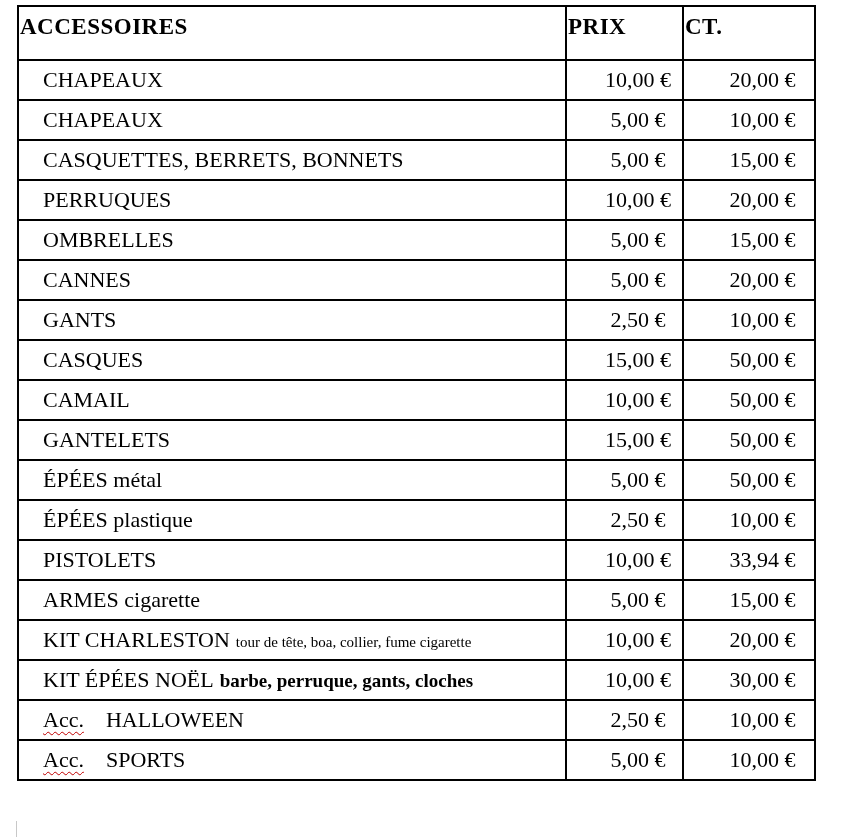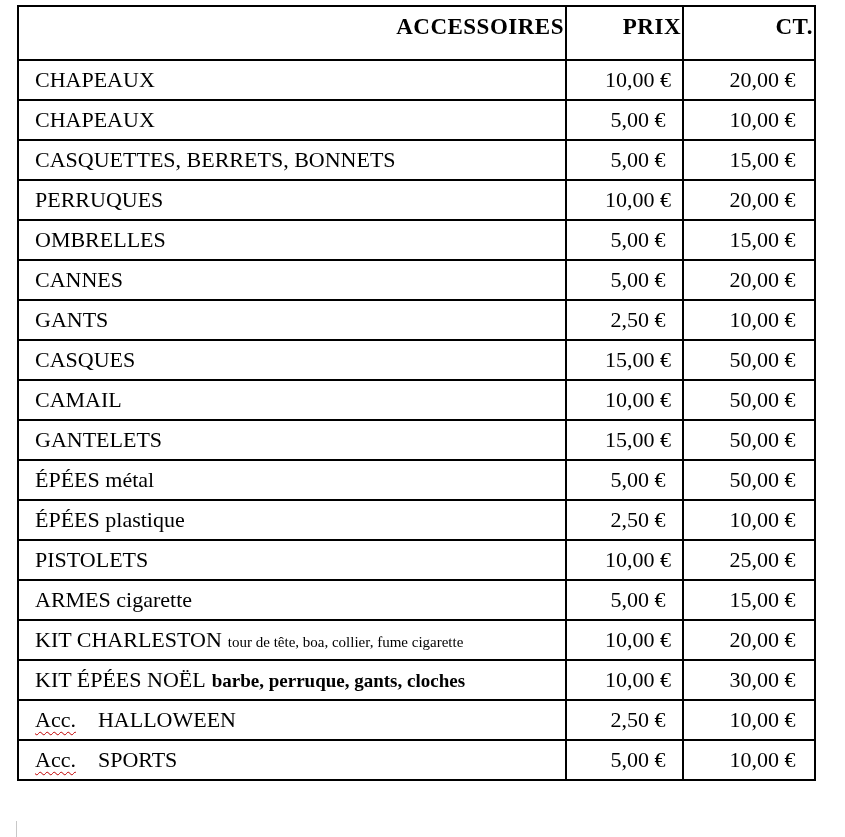--- a/index.html
+++ b/index.html
@@ -30,27 +30,27 @@
     border: 2px solid #000000;
     overflow: hidden;
     white-space: nowrap;
   }
   .price-table thead tr { height: 54px; }
   .price-table thead th {
     vertical-align: top;
     padding-top: 7px;
     font-size: 23px;
     font-weight: bold;
-    text-align: right;
+    text-align: left;
     letter-spacing: 0.5px;
   }
   .price-table tbody tr { height: 40px; }
   td.c-name {
     text-align: left;
-    padding-left: 16px;
+    padding-left: 24px;
     font-size: 22px;
     vertical-align: middle;
   }
   td.c-prix, td.c-ct {
     text-align: center;
     font-size: 22px;
     vertical-align: middle;
     padding-left: 28px;
   }
   .sub { margin-left: 6px; }
@@ -145,21 +145,21 @@
           <td class="c-ct">50,00 €</td>
         </tr>
         <tr>
           <td class="c-name"><span>ÉPÉES plastique</span></td>
           <td class="c-prix">2,50 €</td>
           <td class="c-ct">10,00 €</td>
         </tr>
         <tr>
           <td class="c-name"><span>PISTOLETS</span></td>
           <td class="c-prix">10,00 €</td>
-          <td class="c-ct">25,00 €</td>
+          <td class="c-ct">33,94 €</td>
         </tr>
         <tr>
           <td class="c-name"><span>ARMES cigarette</span></td>
           <td class="c-prix">5,00 €</td>
           <td class="c-ct">15,00 €</td>
         </tr>
         <tr>
           <td class="c-name"><span>KIT CHARLESTON</span><span class="sub xs">tour de tête, boa, collier, fume cigarette</span></td>
           <td class="c-prix">10,00 €</td>
           <td class="c-ct">20,00 €</td>

